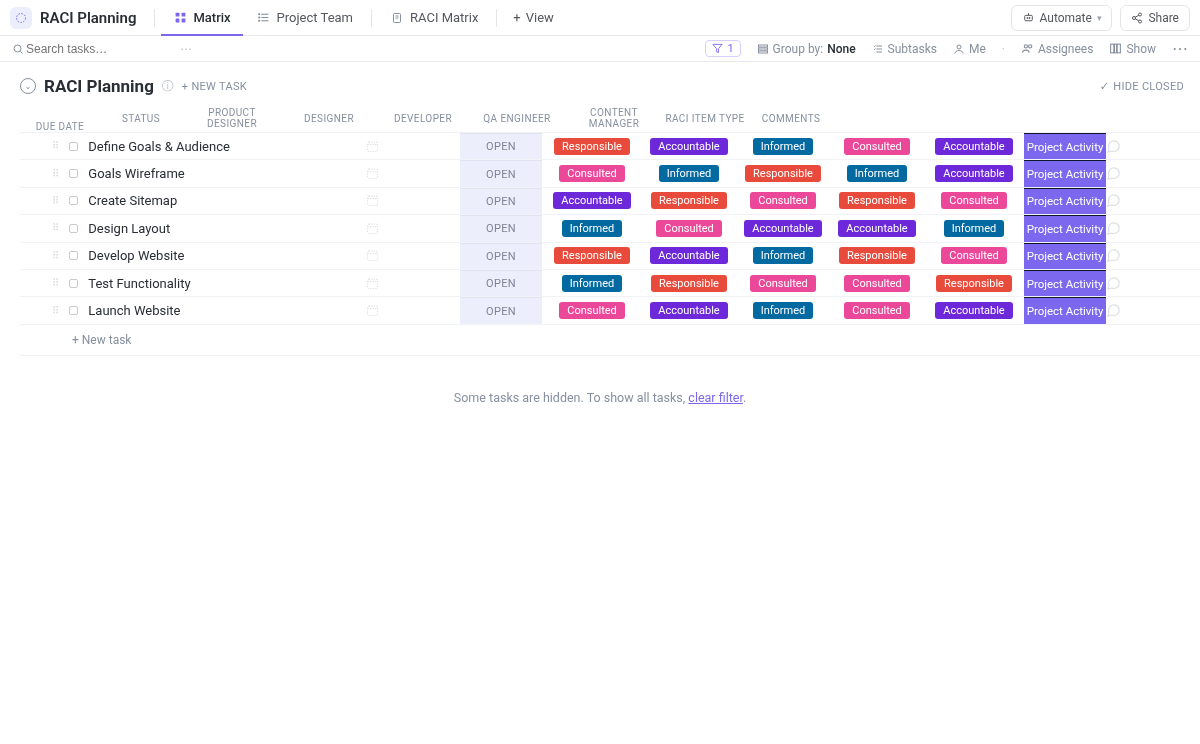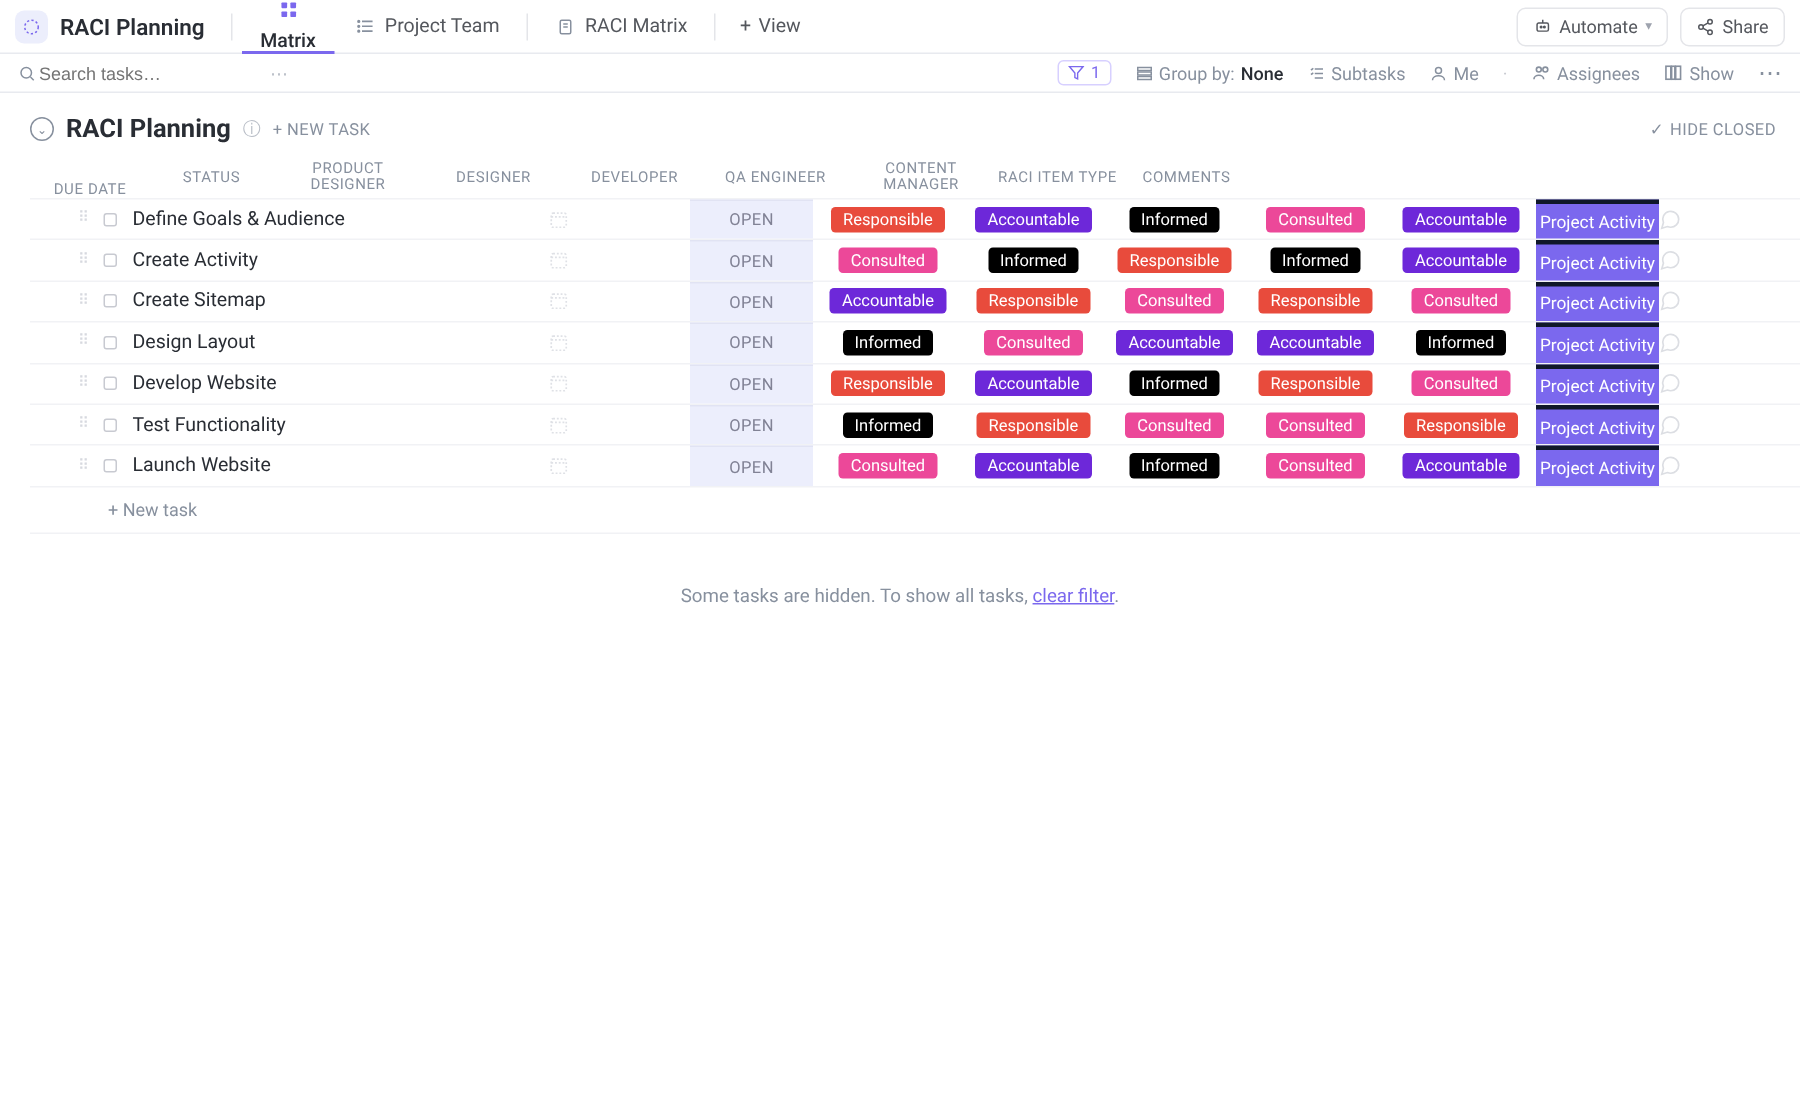--- a/index.html
+++ b/index.html
@@ -2,21 +2,21 @@
 <html><head>
 <meta charset="utf-8">
 <style>
   * { box-sizing: border-box; margin: 0; padding: 0; }
   body { font-family: -apple-system, BlinkMacSystemFont, "Segoe UI", Roboto, sans-serif; font-size: 13px; color: #292d34; background: #fff; width: 1200px; height: 744px; overflow: hidden; }
   
   .topbar { display: flex; align-items: center; height: 36px; border-bottom: 1px solid #e8eaef; padding: 0 10px; gap: 2px; }
   .crumb-icon { width: 22px; height: 22px; border-radius: 6px; background: #eceefc; display: flex; align-items: center; justify-content: center; color: #7b68ee; }
   .topbar-title { font-weight: 600; font-size: 15px; margin-left: 6px; margin-right: 12px; }
   .tab { display: flex; align-items: center; gap: 6px; height: 36px; padding: 0 12px; font-size: 13px; color: #54575d; cursor: pointer; }
-  .tab.active { color: #292d34; font-weight: 500; box-shadow: inset 0 -2px 0 #7b68ee; flex-direction: column; }
+  .tab.active { color: #292d34; font-weight: 500; box-shadow: inset 0 -2px 0 #7b68ee; }
   .tab-icon { width: 14px; height: 14px; display: flex; align-items: center; justify-content: center; color: #7b68ee; }
   .tab-icon.grey { color: #87909e; }
   .vsep { width: 1px; height: 18px; background: #e4e5e9; margin: 0 4px; }
   .view-btn { display: flex; align-items: center; gap: 5px; padding: 0 10px; height: 36px; color: #54575d; cursor: pointer; }
   .spacer { flex: 1; }
   .btn { display: flex; align-items: center; gap: 5px; border: 1px solid #e4e5e9; border-radius: 6px; height: 26px; padding: 0 10px; font-size: 12px; cursor: pointer; color: #54575d; }
   .btn .chev { font-size: 9px; color: #9ea3ae; }
   
   .filterbar { display: flex; align-items: center; height: 26px; border-bottom: 1px solid #e8eaef; padding: 0 12px; font-size: 12px; color: #87909e; gap: 14px; }
   .search-wrap { display: flex; align-items: center; gap: 2px; }
@@ -52,29 +52,29 @@
   .cell-task { flex: 0 0 360px; display: flex; align-items: center; gap: 10px; padding-left: 32px; }
   .drag-dots { color: #d7d9df; font-size: 10px; line-height: 6px; cursor: grab; }
   .status-sq { width: 9px; height: 9px; border: 1.5px solid #c8cad1; border-radius: 2px; }
   .taskname { color: #292d34; }
   .date-ghost { color: #e1e3e8; font-size: 14px; }
   .cell-due { flex: 0 0 80px; text-align: center; }
   .cell-status { flex: 0 0 82px; background: #eceefc; color: #818295; font-size: 11px; letter-spacing: .3px; text-align: center; height: 100%; display: flex; align-items: center; justify-content: center; border-top: 1px solid #e1e3f3; }
   .cell-raci { flex: 0 0 94px; text-align: center; }
   .cell-raci.pm { flex: 0 0 100px; }
   .cell-raci.cm { flex: 0 0 100px; }
-  .cell-type { flex: 0 0 82px; background: #7b68ee; height: 100%; display: flex; align-items: center; justify-content: center; border-top: 3px solid #0f172a; }
+  .cell-type { flex: 0 0 82px; background: #7b68ee; height: 100%; display: flex; align-items: center; justify-content: center; border-top: 1px solid #0f172a; }
   .type-chip { color: #fff; font-size: 11.5px; }
   .cell-comments { flex: 0 0 90px; text-align: center; color: #d7d9df; }
   .cell-add { flex: 0 0 28px; }
   .chip { display: inline-block; padding: 2px 8px; border-radius: 3px; font-size: 11px; color: #fff; }
   .c-responsible { background: #e84b3c; }
   .c-accountable { background: #6d28d9; }
   .c-consulted   { background: #ec4899; }
-  .c-informed    { background: #000000; }
+  .c-informed    { background: #0369a1; }
   
   .add-task-row { padding: 8px 0 8px 52px; font-size: 12px; color: #87909e; border-top: 1px solid #f1f2f5; border-bottom: 1px solid #f1f2f5; cursor: pointer; }
   .notice { text-align: center; font-size: 12.5px; color: #87909e; margin-top: 34px; }
   .notice a { color: #7b68ee; text-decoration: underline; cursor: pointer; }
   svg { display: block; }
 </style>
 </head>
 <body>
 
 <div class="topbar">
@@ -269,21 +269,21 @@
         <svg width="15" height="15" viewBox="0 0 24 24" fill="none" stroke="#dcdee3" stroke-width="1.8">
           <path d="M21 11.5a8.38 8.38 0 0 1-8.5 8.5 8.5 8.5 0 0 1-3.5-.75L3 21l1.75-6A8.5 8.5 0 1 1 21 11.5z"></path>
         </svg>
       </div>
       <div class="cell-add"></div>
     </div>
     <div class="row">
       <div class="cell-task">
         <span class="drag-dots">⠿</span>
         <span class="status-sq"></span>
-        <span class="taskname">Create Activity</span>
+        <span class="taskname">Goals Wireframe</span>
         <span style="flex:1"></span>
         <span class="date-ghost">
           <svg width="15" height="15" viewBox="0 0 24 24" fill="none" stroke="#dfe1e6" stroke-width="1.8" stroke-dasharray="2 2">
             <rect x="4" y="5" width="16" height="15" rx="2"></rect>
             <line x1="4" y1="9" x2="20" y2="9"></line>
           </svg>
         </span>
       </div>
       <div class="cell-due"></div>
       <div class="cell-status">OPEN</div>

